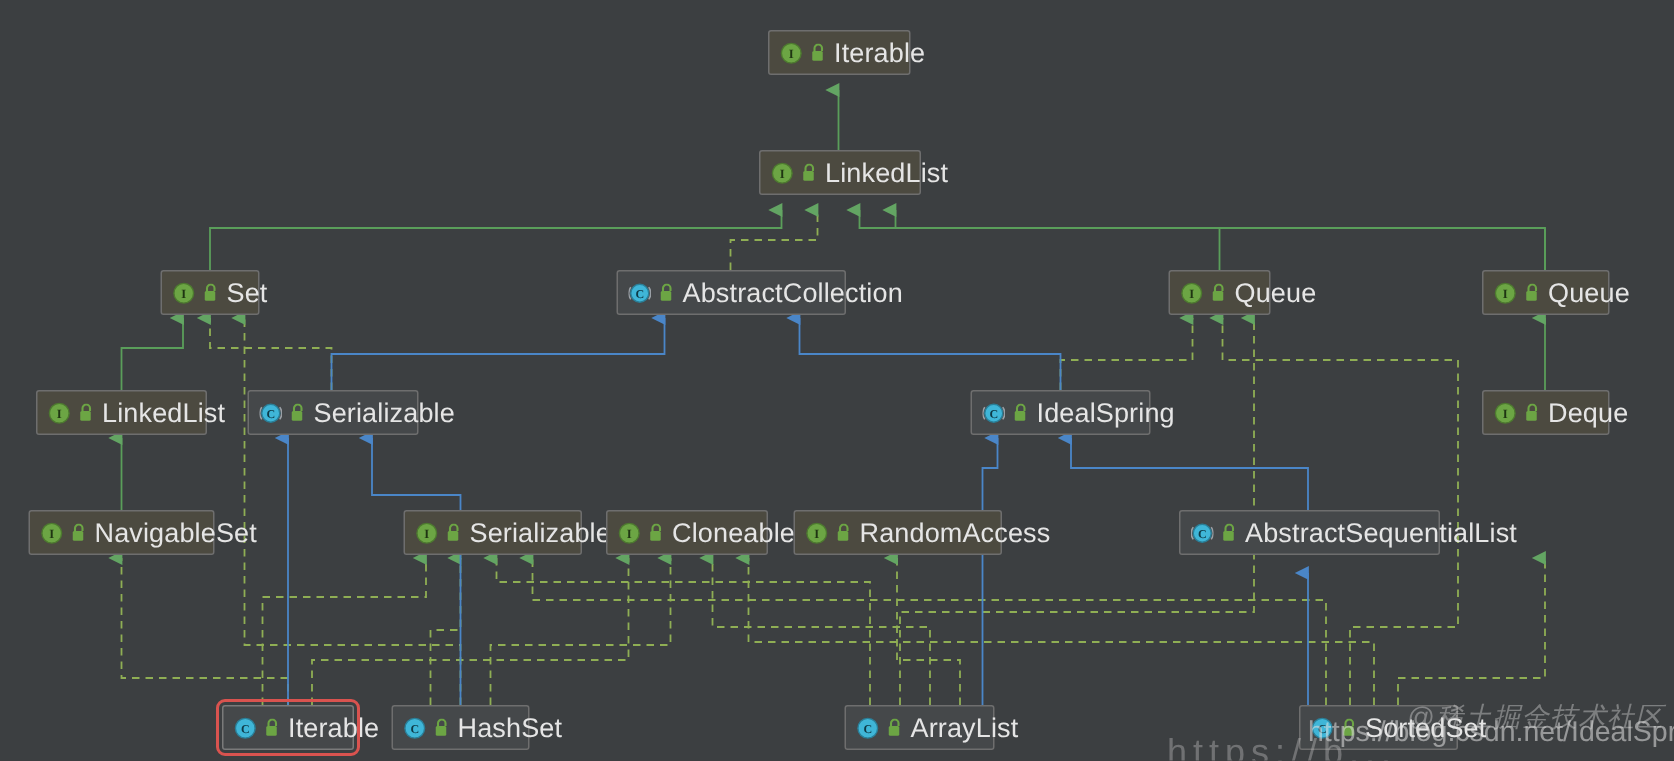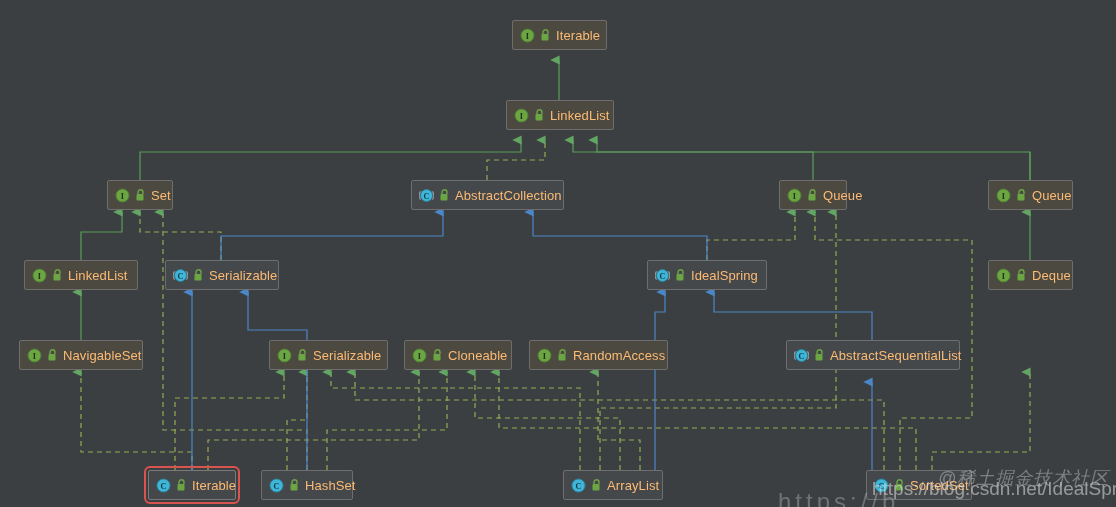--- a/index.html
+++ b/index.html
@@ -25,21 +25,21 @@
     border-radius:2px;
     background:#4b4a44;
     color:#d4d4d4;
     font-size:13px;
     line-height:1;
     white-space:nowrap;
     z-index:5;
   }
   .node.iface{background:#4c4a40;}
   .node.cls{background:#45484a;}
-  .node .label{color:#fdba74;font-size:13px;letter-spacing:.1px;}
+  .node .label{color:#e5e5e5;font-size:18px;letter-spacing:.1px;}
 
   .node.selected{
     outline:2px solid #d9534f;
     outline-offset:2px;
     border-color:#7a7a7a;
   }
 
   
   .ic{width:15px;height:15px;flex:0 0 15px;display:block;}
   .lock{width:11px;height:13px;flex:0 0 11px;display:block;}

